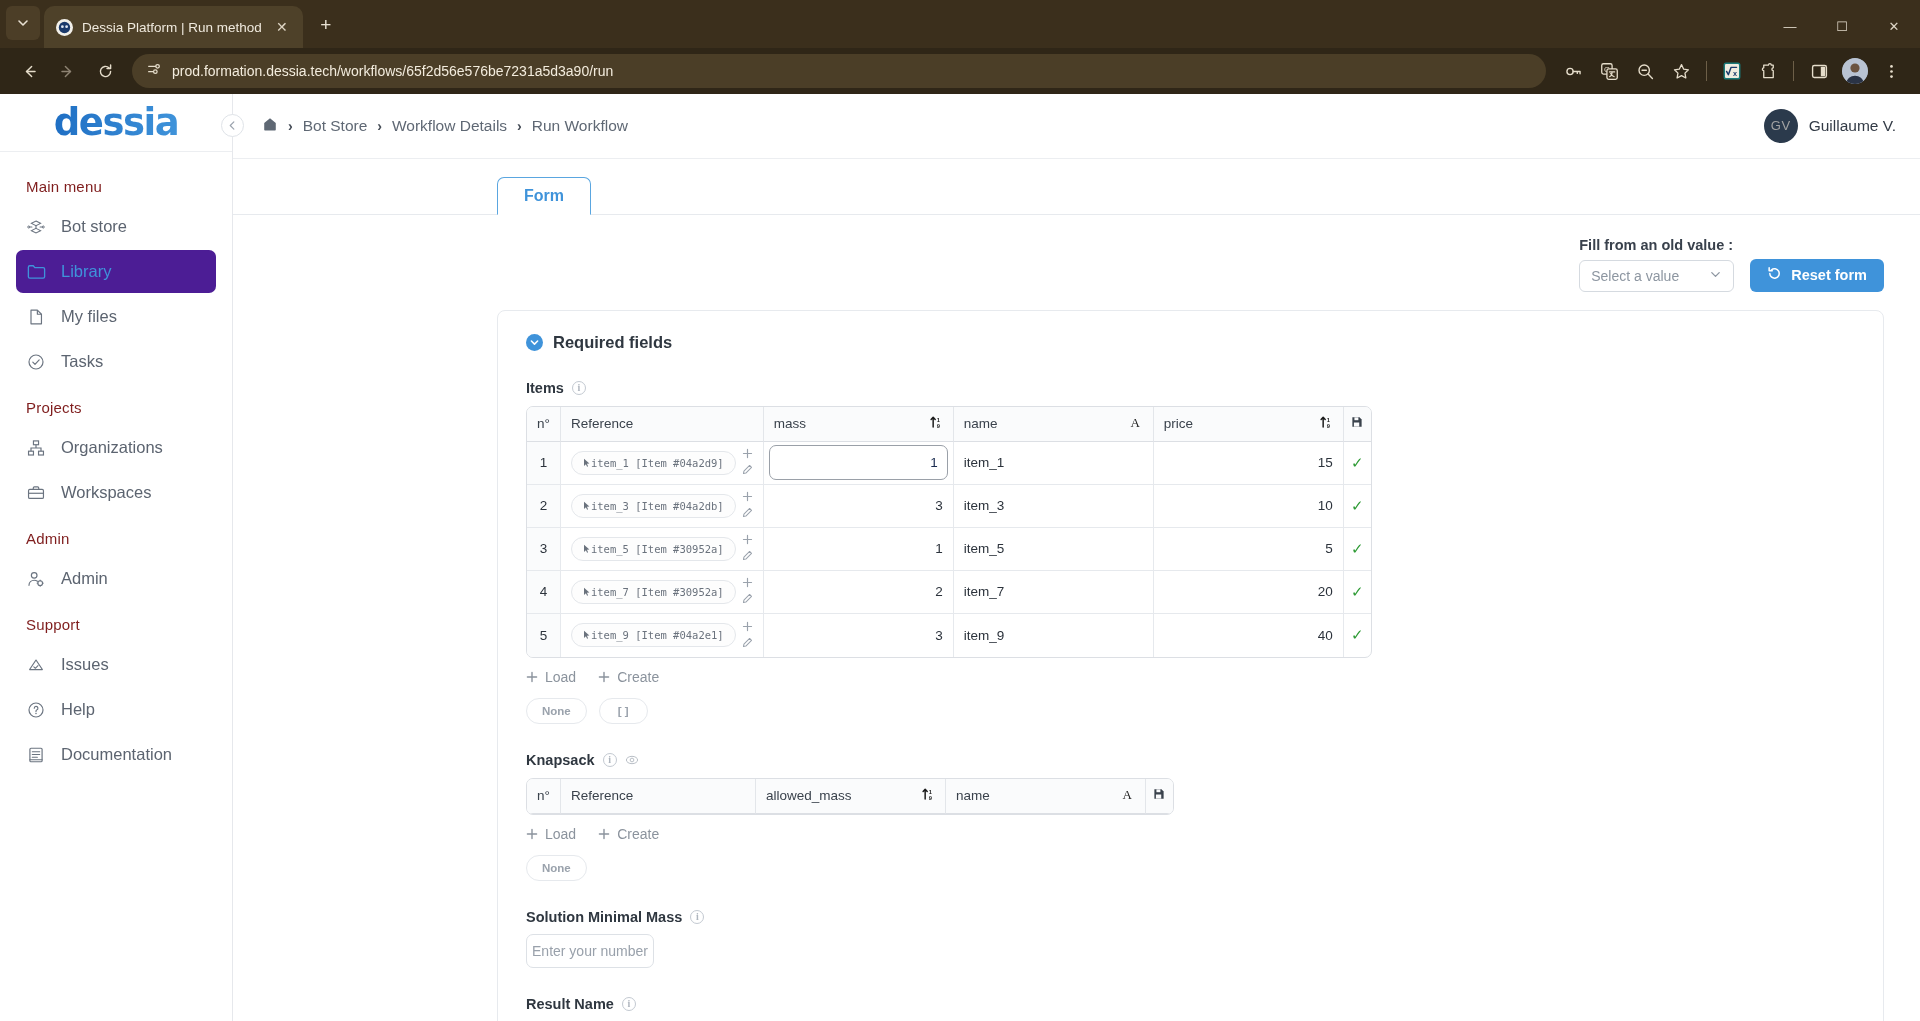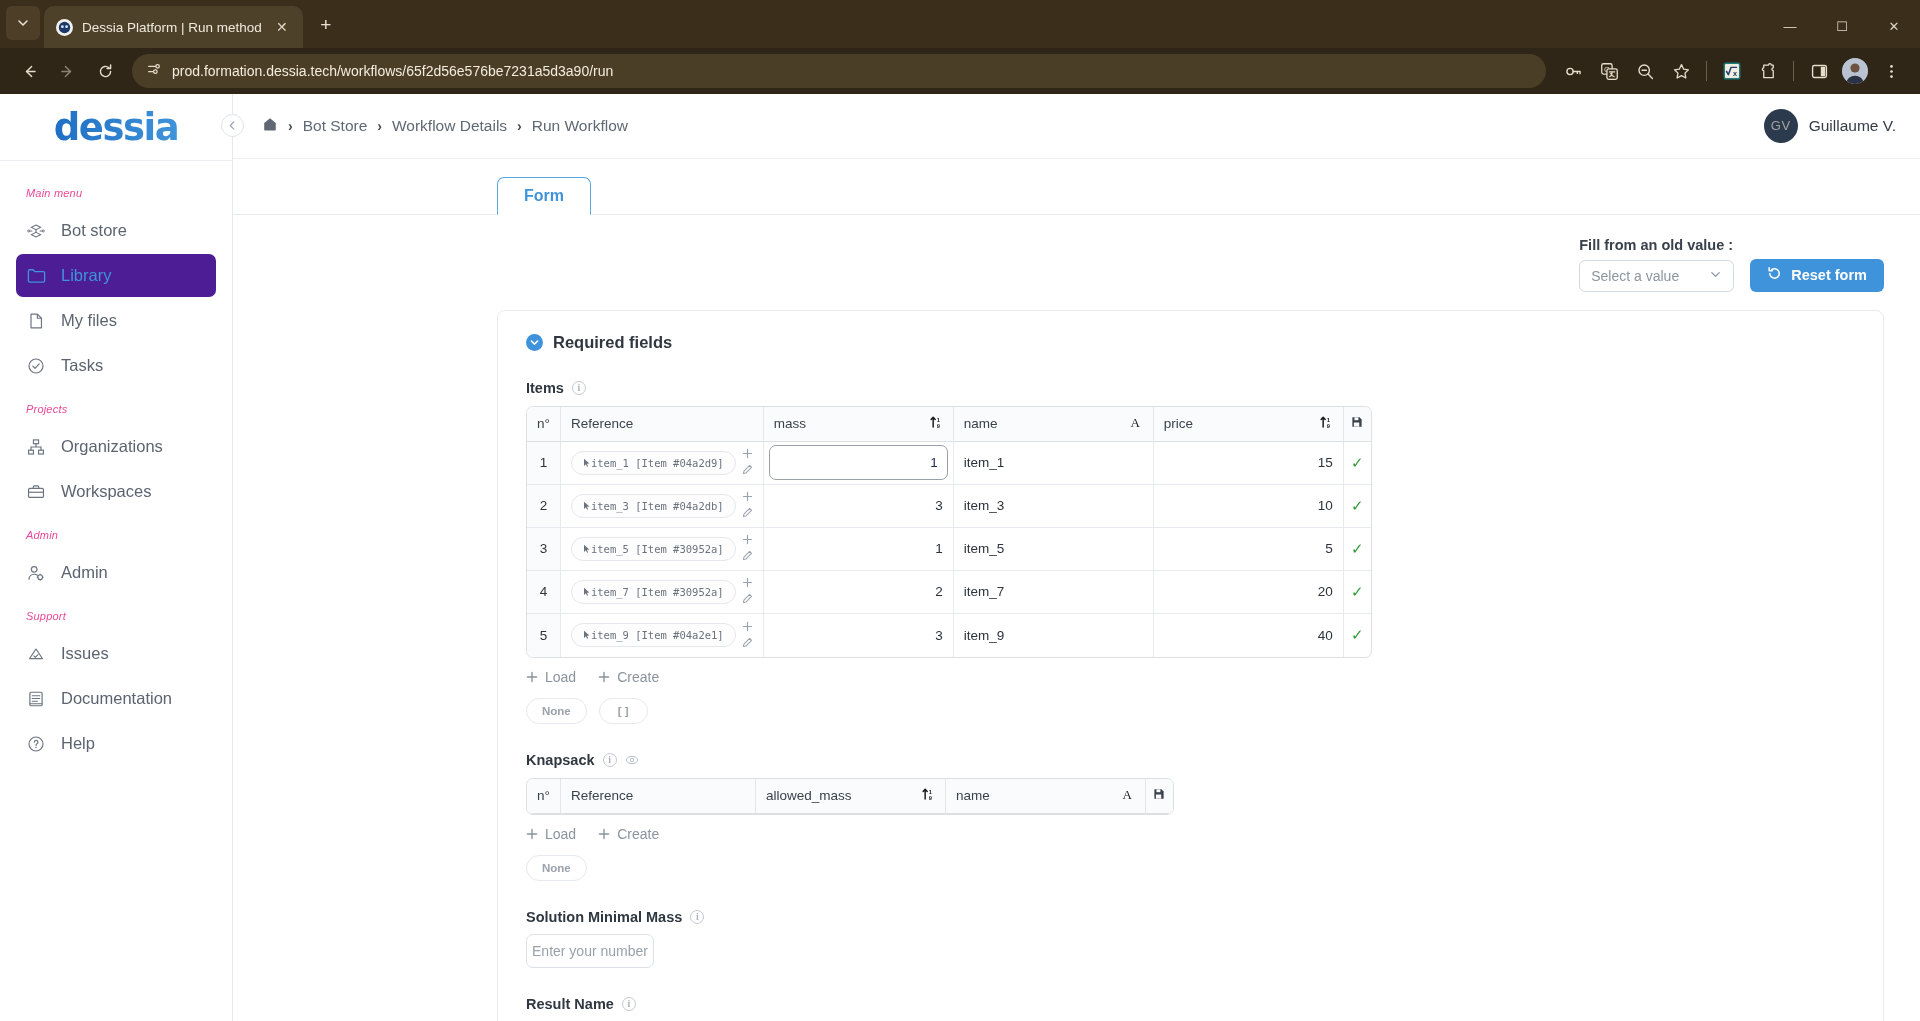--- a/index.html
+++ b/index.html
@@ -57,28 +57,28 @@
   .tb-sep { width: 1px; height: 20px; background: #6d5f48; margin: 0 6px; }
   .avatar-browser { width: 26px; height: 26px; border-radius: 50%;
     background: #9aa7b8; display: block; overflow: hidden; }
 
   
   .app { flex: 1 1 auto; display: flex; background: #fff; min-height: 0; }
 
   
   .sidebar { width: 233px; flex: 0 0 233px; border-right: 1px solid #e6e8ec;
     display: flex; flex-direction: column; background: #fff; }
-  .logo-wrap { height: 67px; display: flex; align-items: center; justify-content: center;
+  .logo-wrap { height: 58px; display: flex; align-items: center; justify-content: center;
     border-bottom: 1px solid #eceef1; }
   .logo { font-size: 37px; font-weight: 700; letter-spacing: -1.5px;
     background: linear-gradient(90deg,#1f6fc4,#3f93da); -webkit-background-clip: text;
     background-clip: text; color: transparent; font-family: "DejaVu Sans", sans-serif; }
   .nav { padding: 12px 0 0 0; overflow: hidden; }
-  .nav-group-title { font-size: 11px; color: #ec4899; padding: 14px 0 8px 26px;
-    letter-spacing: .2px; font-style: italic; }
+  .nav-group-title { font-size: 15px; color: #7f1d1d; padding: 14px 0 8px 26px;
+    letter-spacing: .2px; }
   .nav-item { display: flex; align-items: center; gap: 14px; height: 43px;
     margin: 2px 16px; padding-left: 9px; border-radius: 7px; color: #5c6470; font-size: 16.5px; }
   .nav-item .ico { width: 22px; height: 22px; display: flex; align-items: center;
     justify-content: center; flex: 0 0 auto; }
   .nav-item.active { background: #4c1d95; color: #3f93da; }
   .nav-item.active .ico svg { stroke: #3f93da; }
 
   
   .main { flex: 1 1 auto; display: flex; flex-direction: column; min-width: 0; }
   .topbar { height: 67px; border-bottom: 1px solid #eceef1; display: flex;
@@ -381,35 +381,35 @@
             <svg width="20" height="20" viewBox="0 0 22 22">
                 <path d="M11 5.5l7 10.5H4z" fill="none" stroke="#6b7480" stroke-width="1.3" stroke-linejoin="round"></path>
                 <path d="M8.6 13l1.7 1.6 2.9-3" fill="none" stroke="#6b7480" stroke-width="1.2" stroke-linecap="round" stroke-linejoin="round"></path>
               </svg>
           </span>
           <span>Issues</span>
         </div>
         <div class="nav-item">
           <span class="ico">
             <svg width="20" height="20" viewBox="0 0 22 22">
-                <rect x="4.3" y="3.6" width="13.4" height="14.8" rx="1.2" fill="none" stroke="#6b7480" stroke-width="1.3"></rect>
-                <path d="M6.9 7.4h8.2M6.9 10.4h8.2M6.9 13.4h5.6M4.3 16.2h13.4" stroke="#6b7480" stroke-width="1.2" stroke-linecap="round"></path>
-              </svg>
-          </span>
-          <span>Documentation</span>
-        </div>
-        <div class="nav-item">
-          <span class="ico">
-            <svg width="20" height="20" viewBox="0 0 22 22">
                 <circle cx="11" cy="11" r="7.7" fill="none" stroke="#6b7480" stroke-width="1.3"></circle>
                 <path d="M9.1 9a2 2 0 1 1 2.6 2c-.5.3-.7.8-.7 1.4v.3" fill="none" stroke="#6b7480" stroke-width="1.3" stroke-linecap="round"></path>
                 <circle cx="11" cy="14.8" r=".8" fill="#6b7480"></circle>
               </svg>
           </span>
           <span>Help</span>
+        </div>
+        <div class="nav-item">
+          <span class="ico">
+            <svg width="20" height="20" viewBox="0 0 22 22">
+                <rect x="4.3" y="3.6" width="13.4" height="14.8" rx="1.2" fill="none" stroke="#6b7480" stroke-width="1.3"></rect>
+                <path d="M6.9 7.4h8.2M6.9 10.4h8.2M6.9 13.4h5.6M4.3 16.2h13.4" stroke="#6b7480" stroke-width="1.2" stroke-linecap="round"></path>
+              </svg>
+          </span>
+          <span>Documentation</span>
         </div>
       </div>
     </div>
 
     <div class="main">
 
       <div class="topbar">
         <div class="collapse-btn">
           <svg width="9" height="9" viewBox="0 0 10 10">
               <path d="M6.5 1L2.5 5l4 4" stroke="#9aa2ad" stroke-width="1.3" fill="none" stroke-linecap="round" stroke-linejoin="round"></path>

